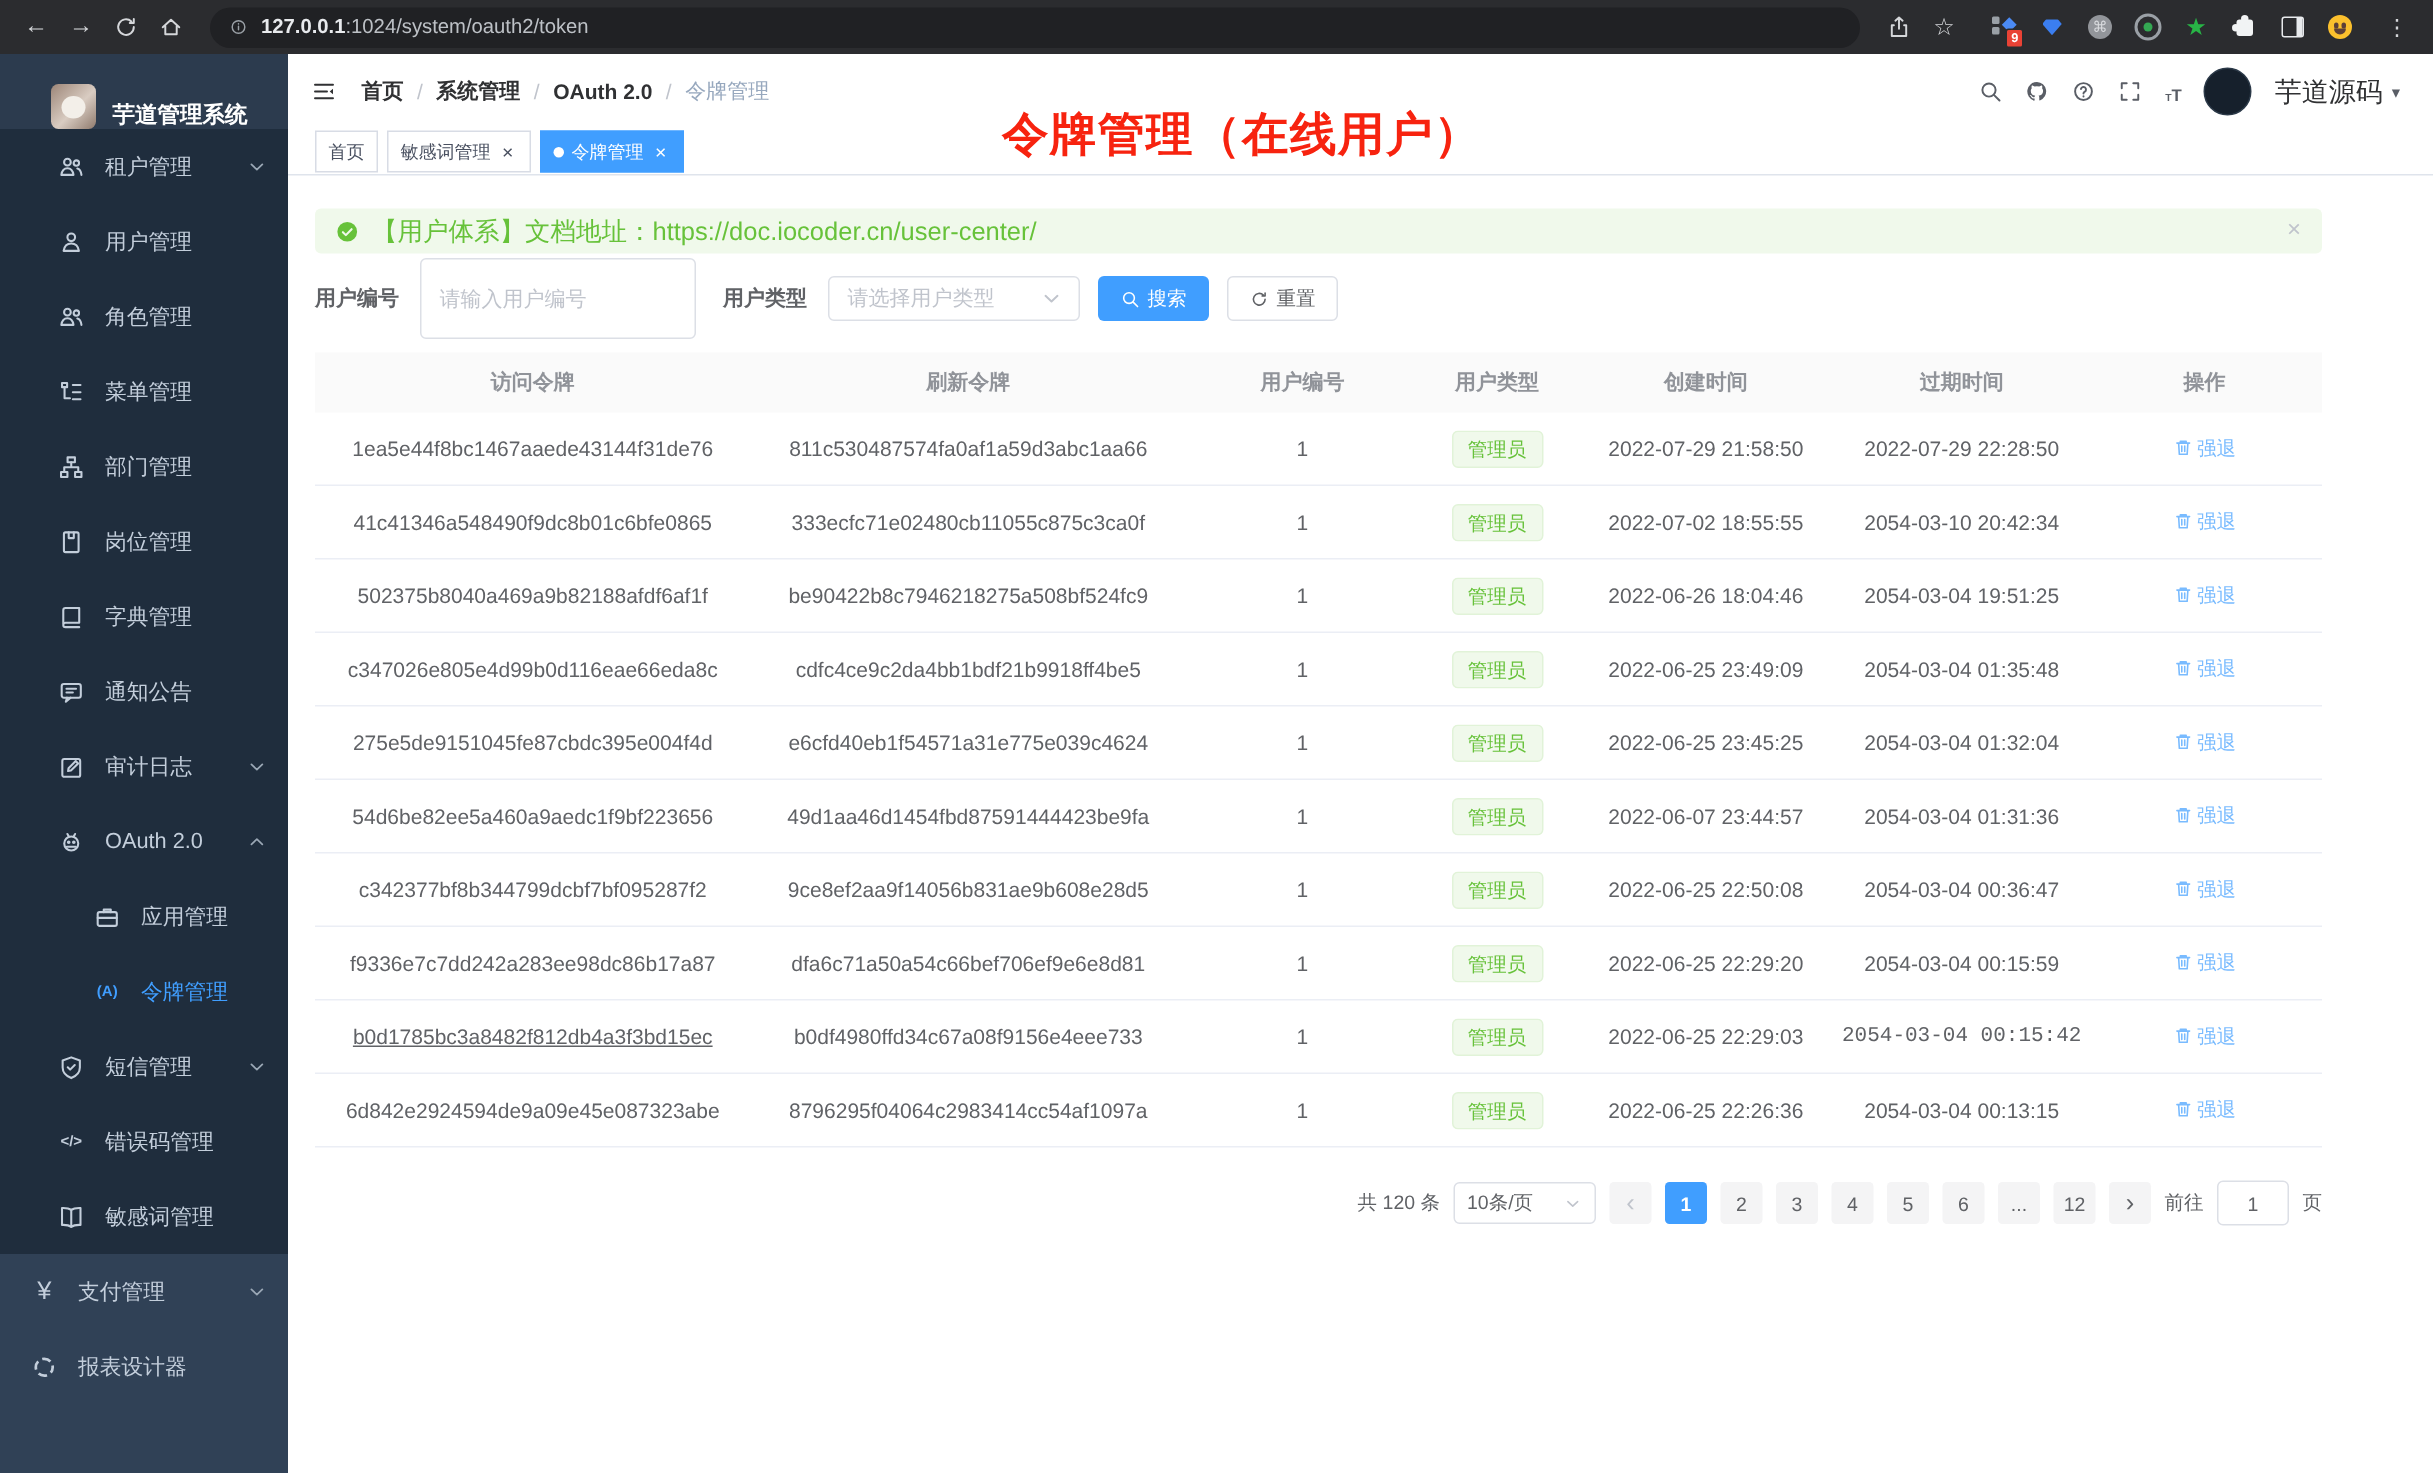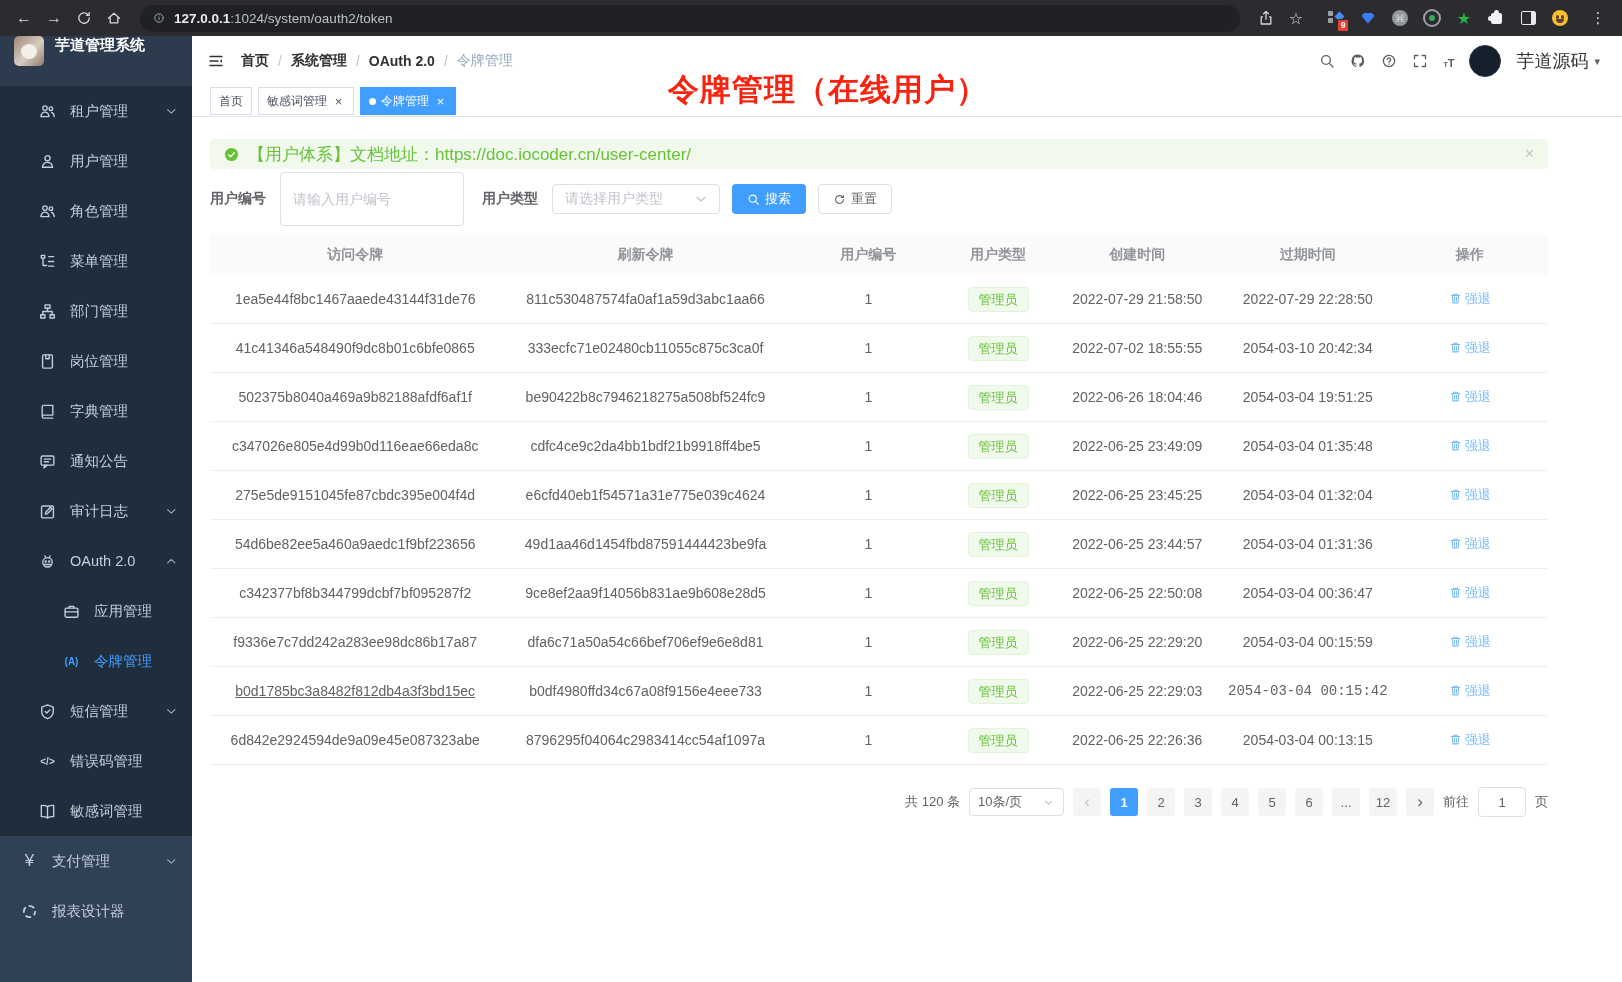--- a/index.html
+++ b/index.html
@@ -31,21 +31,21 @@
   .pan{width:13px;height:12px;border:1.5px solid #e8eaed;border-radius:2px;position:relative}
   .panr{position:absolute;top:0;bottom:0;right:0;width:4px;background:#e8eaed}
   .emo{width:16px;height:16px;border-radius:50%;background:#fbc02d;position:relative}
   .eye{position:absolute;top:5px;width:3px;height:3.5px;background:#5d4037;border-radius:50%}
   .eye.l{left:4px}.eye.r{right:4px}
   .mou{position:absolute;left:4px;right:4px;bottom:3px;height:4px;background:#5d4037;border-radius:0 0 4px 4px}
   .dots{color:#d5d7da;font-size:15px;margin-left:6px}
   
   .app{display:flex;height:946px}
   .sidebar{width:192px;flex:none;background:#1f2d3d;display:flex;flex-direction:column}
-  .logo{height:50px;background:#2c3b4e;display:flex;align-items:flex-start;padding-left:14px;gap:11px;flex:none}
+  .logo{height:50px;background:#2c3b4e;display:flex;align-items:flex-end;padding-left:34px;gap:11px;flex:none}
   .logo-av{width:30px;height:30px;border-radius:5px;background:linear-gradient(135deg,#9c8577,#d9ccc2 55%,#8f7a6d);position:relative;flex:none}
   .lav-face{position:absolute;left:7px;top:8px;width:16px;height:15px;background:#f3efe9;border-radius:50%}
   .app-title{color:#fff;font-size:15px;font-weight:700}
   .menu{flex:none}
   .menu.bottom{background:#304156;flex:1}
   .side-item{height:50px;display:flex;align-items:center;padding-left:38px;gap:13px;color:#c3cedb;font-size:14.5px;position:relative;cursor:pointer}
   .side-item .ic{font-size:17px;width:19px;display:flex;justify-content:center;color:#c3cedb}
   .side-item .ic svg{width:1em;height:1em}
   .side-item.child{padding-left:62px}
   .menu.bottom .side-item{padding-left:20px}
@@ -574,21 +574,21 @@
                     </svg>
                   </span>
                   <span>强退</span>
                 </span></span>
             </div>
             <div class="trow">
               <span class="td" style="width: 21.7%;">54d6be82ee5a460a9aedc1f9bf223656</span>
               <span class="td" style="width: 21.7%;">49d1aa46d1454fbd87591444423be9fa</span>
               <span class="td" style="width: 11.6%;">1</span>
               <span class="td" style="width: 7.8%;"><span class="tag">管理员</span></span>
-              <span class="td" style="width: 13%;">2022-06-25 23:44:57</span>
+              <span class="td" style="width: 13%;">2022-06-07 23:44:57</span>
               <span class="td" style="width: 12.5%;">2054-03-04 01:31:36</span>
               <span class="td" style="width: 11.7%;"><span class="action">
                   <span style="display: flex;">
                     <svg viewBox="0 0 16 16" fill="none" stroke="currentColor" stroke-width="1.3" stroke-linecap="round" stroke-linejoin="round" style="width:1em;height:1em">
                       <path d="M2.8 4.2h10.4M5.6 4.2V2.8h4.8v1.4M4.2 4.2l.6 9.2h6.4l.6-9.2M6.8 6.6v4.4M9.2 6.6v4.4"></path>
                     </svg>
                   </span>
                   <span>强退</span>
                 </span></span>
             </div>

